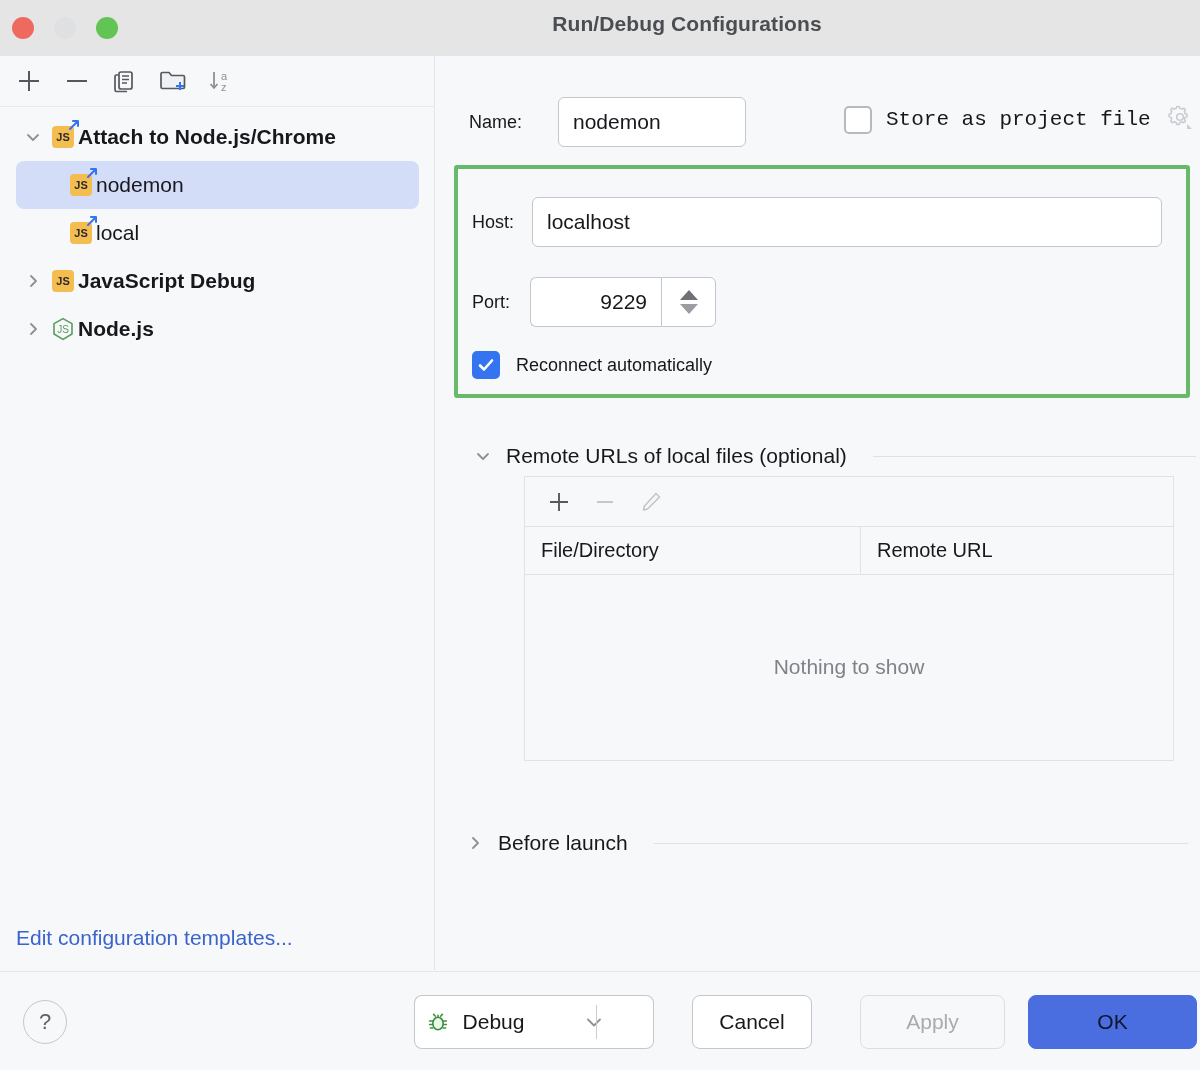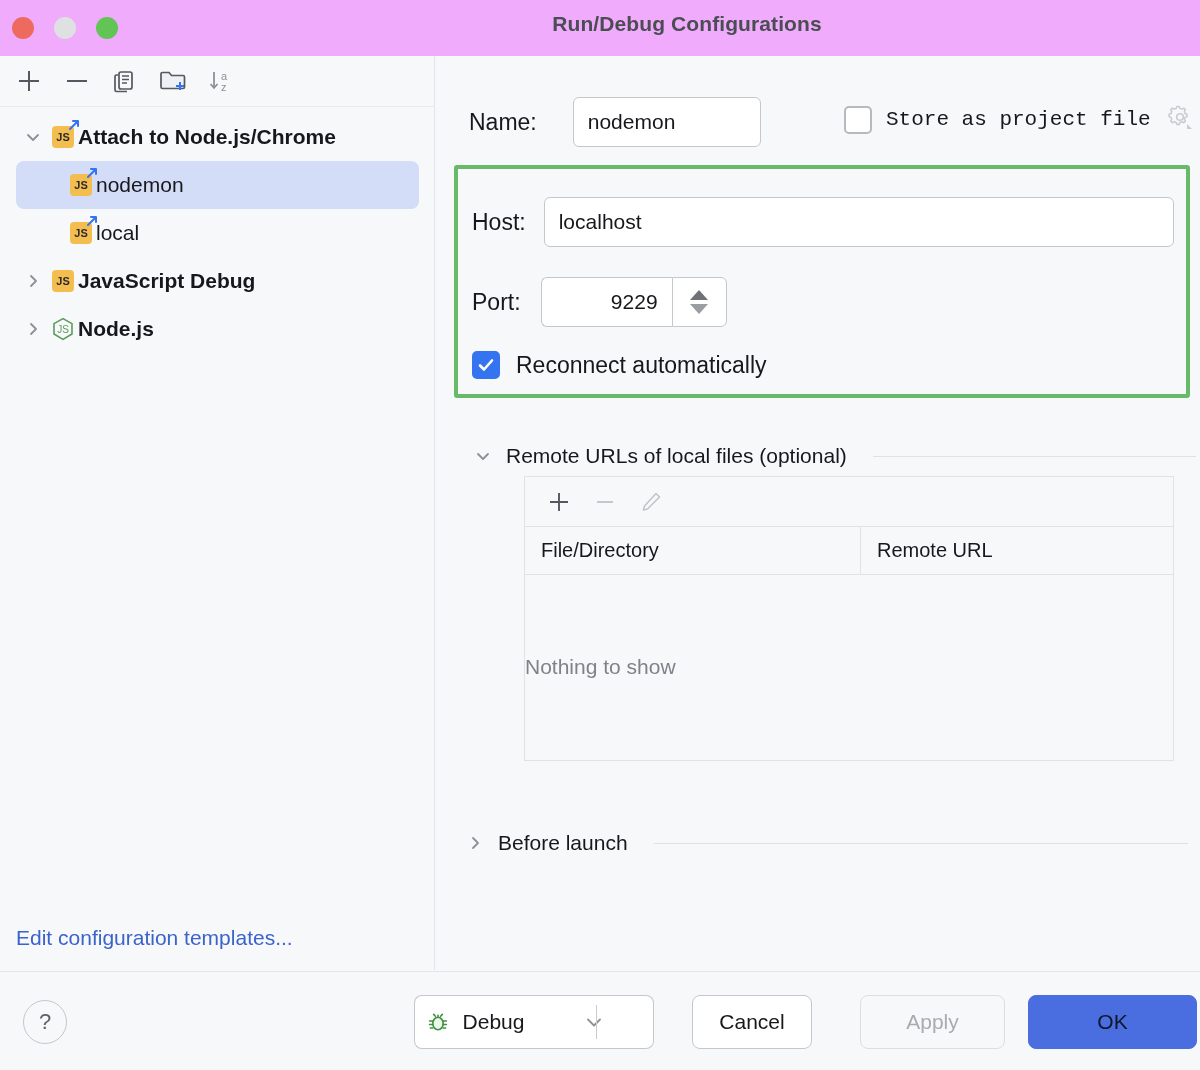--- a/index.html
+++ b/index.html
@@ -12,21 +12,21 @@
   }
   #app {
     position: relative;
     width: 1200px; height: 1070px;
     background: #f7f8fa;
   }
 
   
   .titlebar {
     position: absolute; left: 0; top: 0; width: 1200px; height: 56px;
-    background: #f0abfc;
+    background: #e5e5e5;
   }
   .traffic {
     position: absolute; top: 17px; left: 12px;
     display: flex; gap: 20px; align-items: center;
   }
   .light { width: 22px; height: 22px; border-radius: 50%; }
   .light.red    { background: #ee6a5f; }
   .light.yellow { background: #dfe0e2; }
   .light.green  { background: #61c454; }
   .window-title {
@@ -119,21 +119,21 @@
   
   .main {
     position: absolute; left: 436px; top: 56px; width: 764px; height: 914px;
     background: #f7f8fa;
   }
 
   .row-name {
     position: absolute; left: 33px; top: 41px;
     display: flex; align-items: center;
   }
-  .lbl { font-size: 23px; color: #17181c; }
+  .lbl { font-size: 18px; color: #17181c; }
   .field {
     background: #ffffff;
     border: 1px solid #c4c7cc;
     border-radius: 6px;
     font-size: 21px; color: #17181c;
     display: flex; align-items: center;
     padding: 0 14px;
   }
   .name-input { width: 188px; height: 50px; margin-left: 36px; }
 
@@ -225,21 +225,21 @@
   }
   .th {
     font-size: 20px; color: #17181c;
     padding-left: 16px; height: 48px;
     display: flex; align-items: center;
   }
   .th.c1 { width: 336px; border-right: 1px solid #e0e2e6; }
   .th.c2 { flex: 1; }
   .table-body {
     height: 184px;
-    display: flex; align-items: center; justify-content: flex-start;
+    display: flex; align-items: center; justify-content: center;
   }
   .empty-text { font-size: 21px; color: #7f8288; }
 
   
   .bottombar {
     position: absolute; left: 0; top: 971px; width: 1200px; height: 99px;
     background: #f7f8fa;
     border-top: 1px solid #e3e5e8;
   }
   .help-btn {

